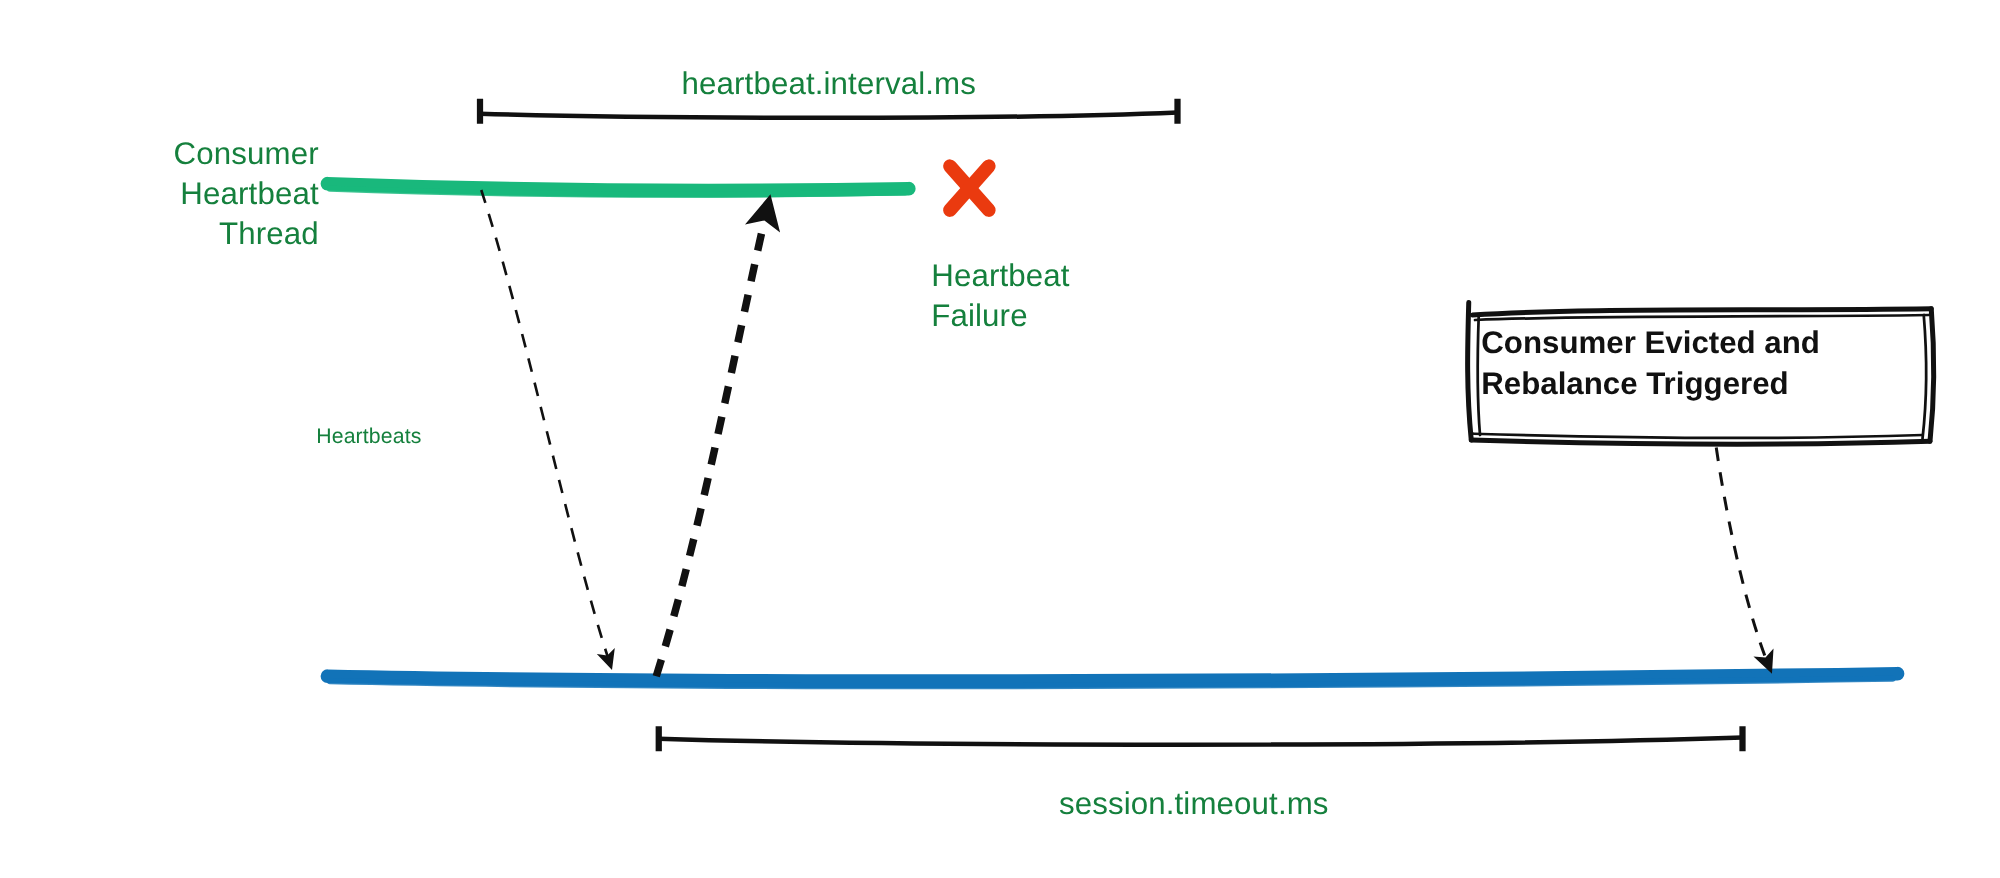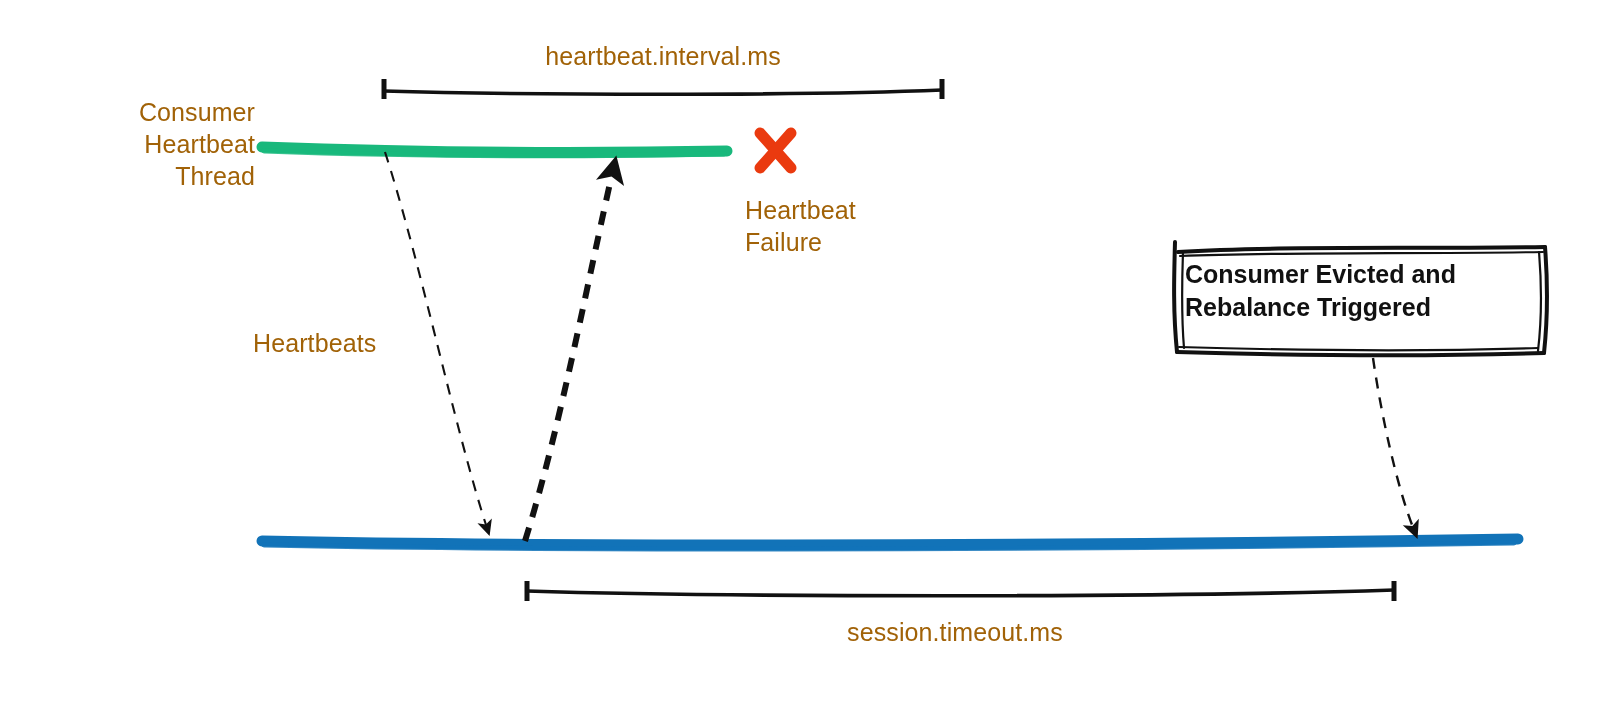--- a/index.html
+++ b/index.html
@@ -20,42 +20,43 @@
   }
   .svg-layer {
     position: absolute;
     left: 0;
     top: 0;
     width: 1600px;
     height: 702px;
   }
   .lbl {
     position: absolute;
-    color: #a16207;
+    color: #15803d;
     font-family: "Liberation Sans", sans-serif;
     line-height: 1.28;
     white-space: pre;
+    margin-top: 11px;
   }
   .lane-label {
     font-size: 25px;
     text-align: right;
     letter-spacing: 0.1px;
   }
   .bracket-label {
     font-size: 25px;
     text-align: center;
     letter-spacing: 0.1px;
   }
   .event-label {
     font-size: 25px;
     text-align: left;
     letter-spacing: 0.1px;
   }
   .flow-label {
-    font-size: 25px;
+    font-size: 17px;
     text-align: left;
     letter-spacing: 0.1px;
   }
   .callout-text {
     position: absolute;
     left: 1185px;
     top: 258px;
     width: 350px;
     font-size: 25px;
     font-weight: bold;

